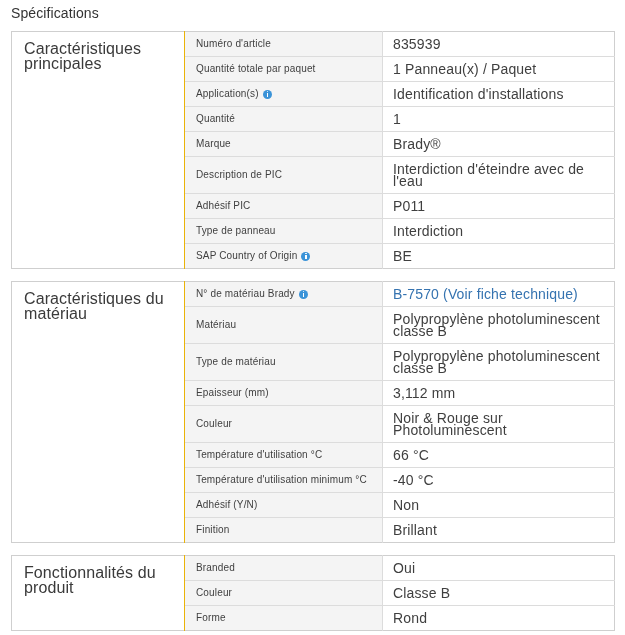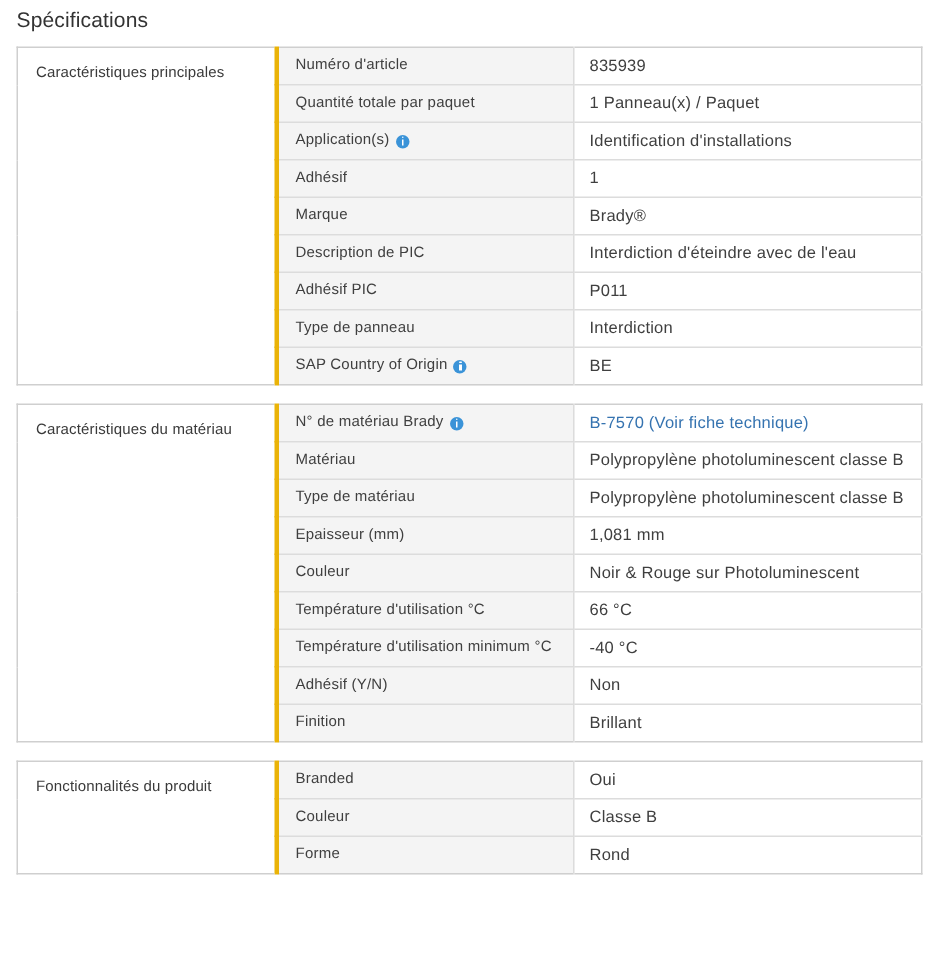--- a/index.html
+++ b/index.html
@@ -53,25 +53,25 @@
   .spec-section td {
     border: none;
     vertical-align: middle;
     box-sizing: border-box;
   }
 
   
   td.section-head {
     width: 173px;
     padding: 9px 10px 9px 12px;
-    font-size: 10px;
+    font-size: 16px;
     color: #3a3a3a;
     font-weight: 400;
     vertical-align: top;
-    border-right: 3px solid #eab308;
+    border-right: 1px solid #eab308;
     background: #ffffff;
     line-height: 15px;
     letter-spacing: 0.1px;
   }
 
   td.attr-name {
     width: 198px;
     background: #f4f4f4;
     border-bottom: 1px solid #dcdcdc;
     border-right: 1px solid #dcdcdc;
@@ -80,21 +80,21 @@
     color: #3f3f3f;
     line-height: 12px;
     letter-spacing: 0.15px;
     white-space: nowrap;
   }
 
   td.attr-value {
     background: #ffffff;
     border-bottom: 1px solid #dcdcdc;
     padding: 6px 8px 6px 10px;
-    font-size: 11px;
+    font-size: 14px;
     color: #3f3f3f;
     line-height: 12px;
     letter-spacing: 0.15px;
   }
 
   tr.last-row td.attr-name,
   tr.last-row td.attr-value {
     border-bottom: none;
   }
 
@@ -164,21 +164,21 @@
           </tr>
           <tr>
             <td class="attr-name"><span class="attr-label-wrap">
                 <span>Application(s)</span>
                 <span class="info-icon" title="info"></span>
               </span></td>
             <td class="attr-value"><span>Identification d'installations</span></td>
           </tr>
           <tr>
             <td class="attr-name"><span class="attr-label-wrap">
-                <span>Adhésif</span>
+                <span>Quantité</span>
               </span></td>
             <td class="attr-value"><span>1</span></td>
           </tr>
           <tr>
             <td class="attr-name"><span class="attr-label-wrap">
                 <span>Marque</span>
               </span></td>
             <td class="attr-value"><span>Brady®</span></td>
           </tr>
           <tr>
@@ -227,21 +227,21 @@
           <tr>
             <td class="attr-name"><span class="attr-label-wrap">
                 <span>Type de matériau</span>
               </span></td>
             <td class="attr-value"><span>Polypropylène photoluminescent classe B</span></td>
           </tr>
           <tr>
             <td class="attr-name"><span class="attr-label-wrap">
                 <span>Epaisseur (mm)</span>
               </span></td>
-            <td class="attr-value"><span>1,081 mm</span></td>
+            <td class="attr-value"><span>3,112 mm</span></td>
           </tr>
           <tr>
             <td class="attr-name"><span class="attr-label-wrap">
                 <span>Couleur</span>
               </span></td>
             <td class="attr-value"><span>Noir &amp; Rouge sur Photoluminescent</span></td>
           </tr>
           <tr>
             <td class="attr-name"><span class="attr-label-wrap">
                 <span>Température d'utilisation °C</span>

